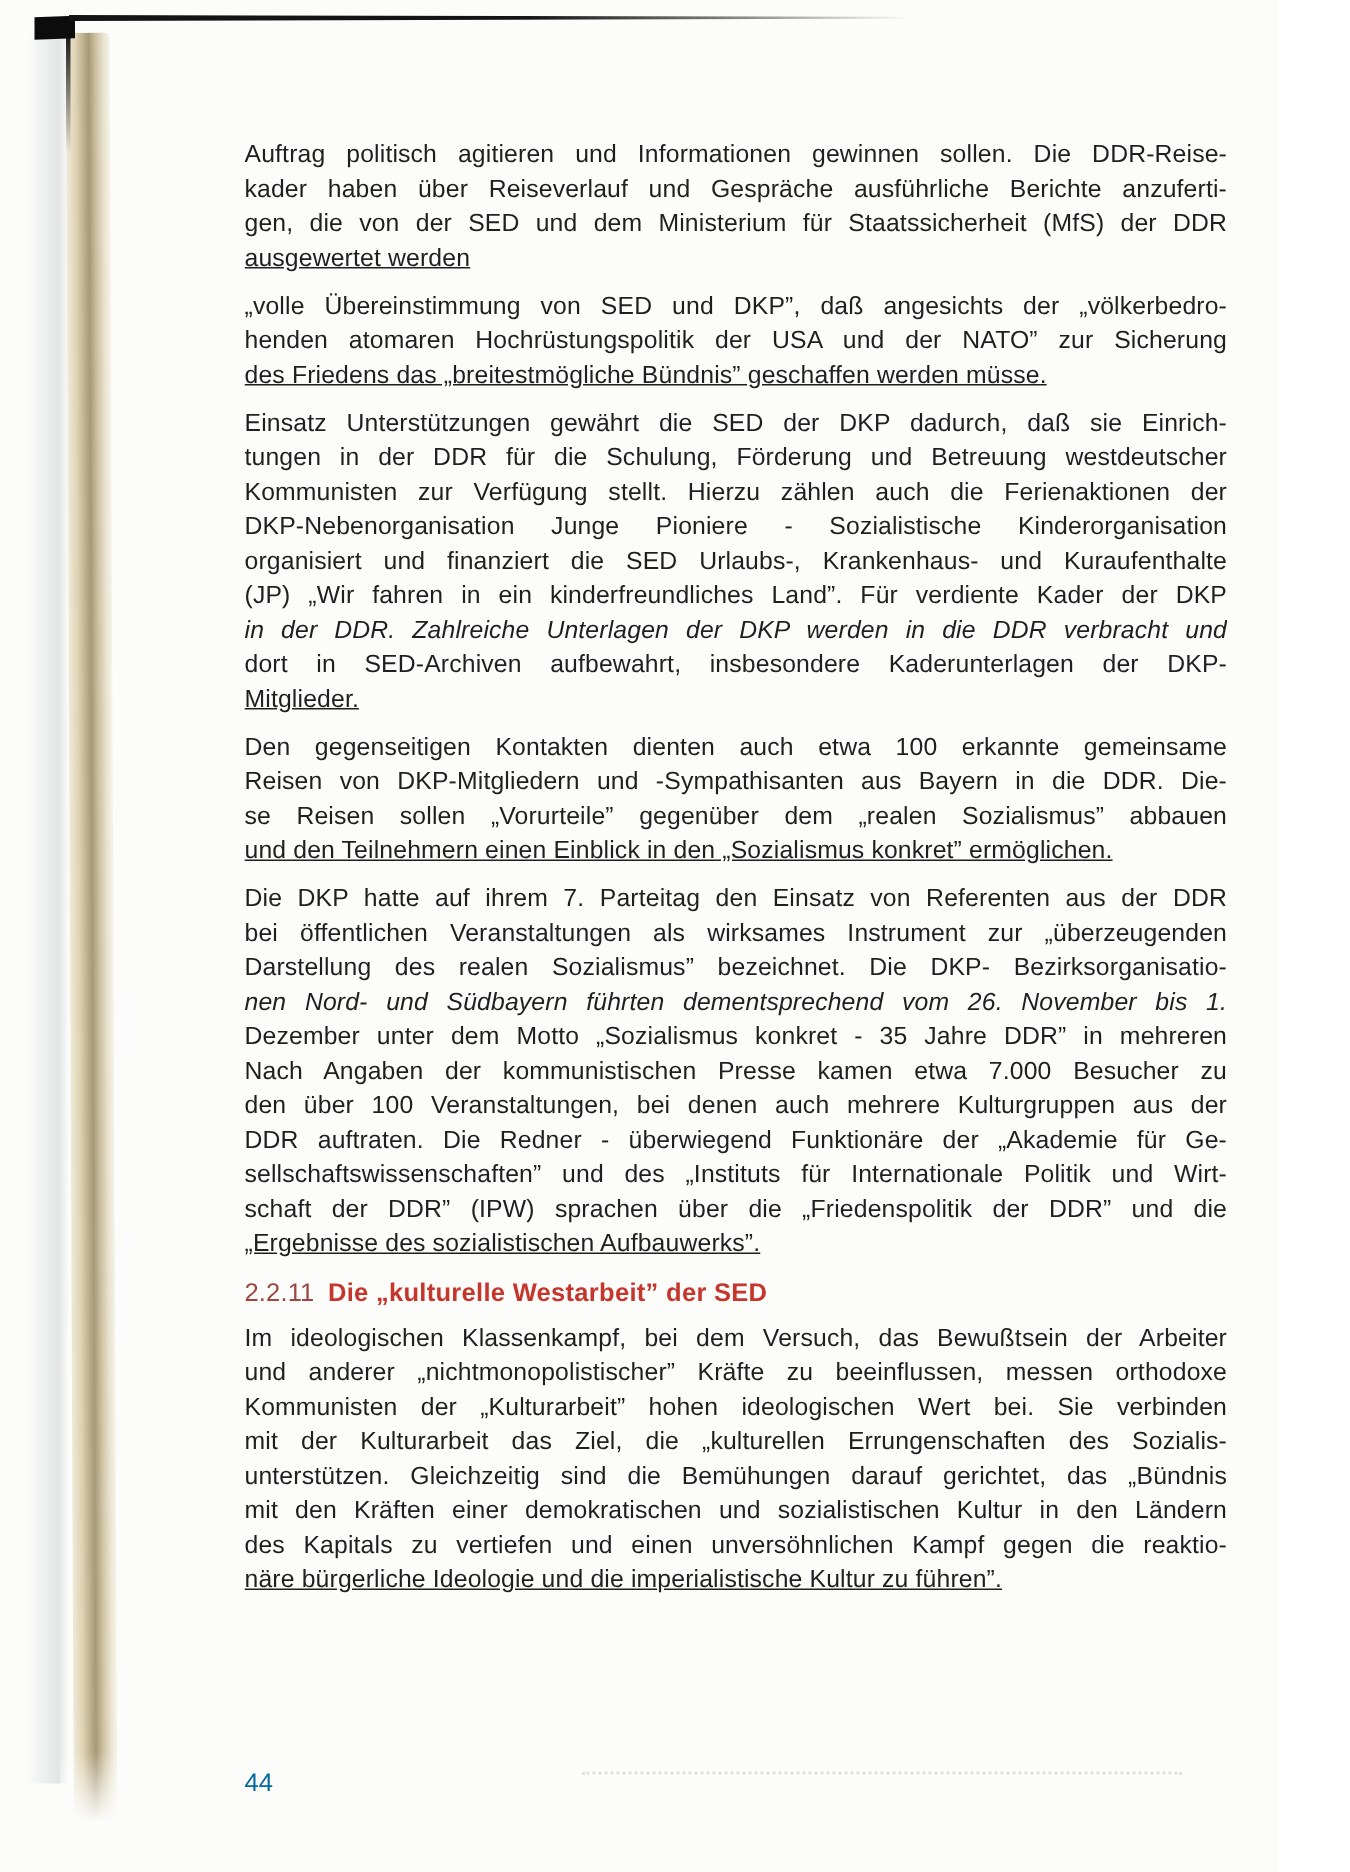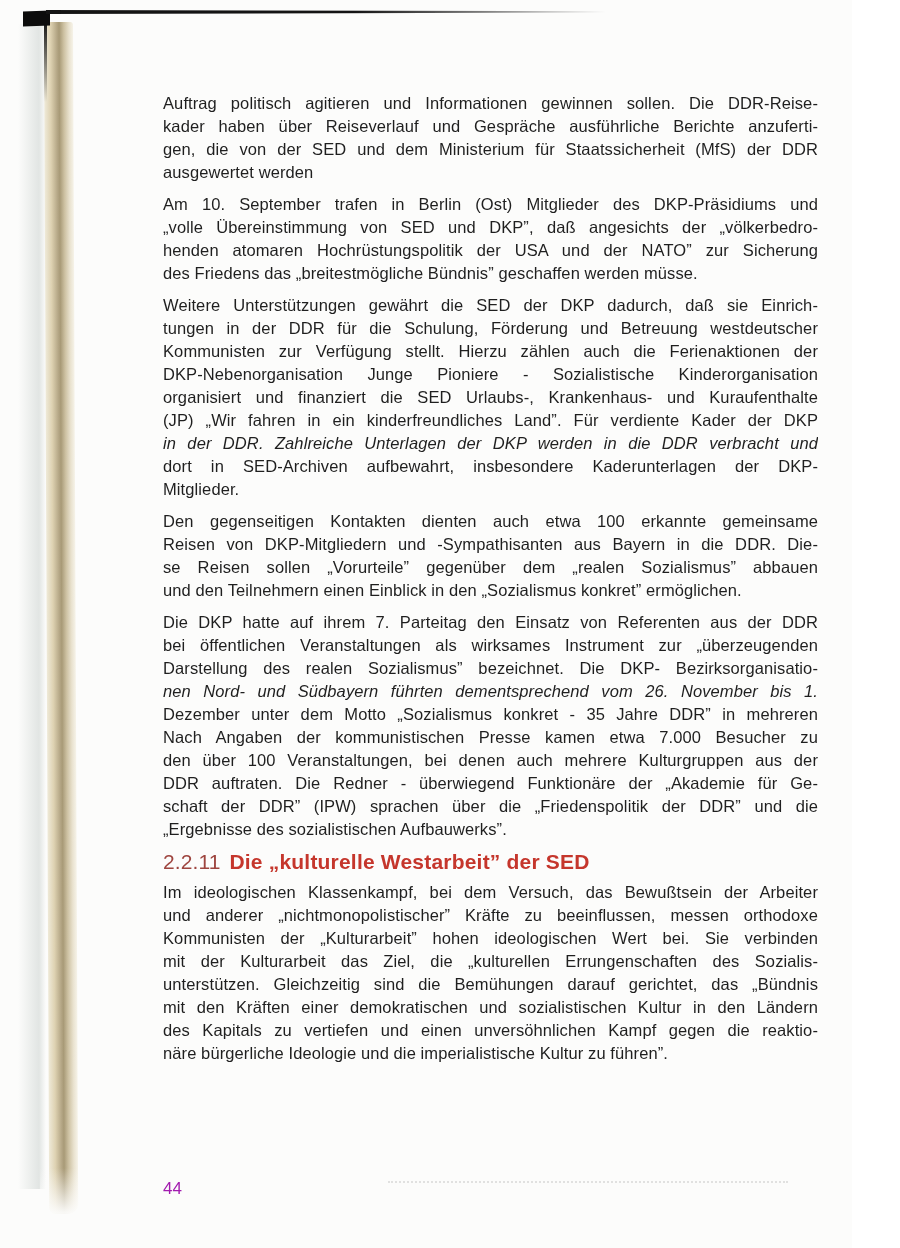--- a/index.html
+++ b/index.html
@@ -66,37 +66,37 @@
     color: var(--body-text, #1f1f1f);
     font-size: 16.5px; line-height: 23px;
     letter-spacing: 0.1px;
   }
   .paragraph { margin: 0 0 9px 0; }
   .paragraph:last-child { margin-bottom: 0; }
   .line {
     height: 23px; overflow: hidden;
     text-align: justify; text-align-last: justify;
   }
-  .line.last { text-align: left; text-align-last: left; }
+  .line.last { text-align: left; text-align-last: left; text-decoration: underline; }
   .line.skewed { font-style: italic; }
   .section-heading {
     margin: 1px 0 8px 0; padding: 0;
-    font-size: 21px; line-height: 23px; font-weight: 700;
+    font-size: 17px; line-height: 23px; font-weight: 700;
   }
   .heading-number {
     color: var(--heading-number-red, #9e453f);
     font-weight: 400; margin-right: 9px;
   }
   .heading-title {
     color: var(--heading-title-red, #c5362c);
     letter-spacing: 0.2px;
   }
   .page-number {
     position: absolute; left: 163px; top: 1179px;
-    font-size: 17px; line-height: 20px; color: #a21caf; text-align: right;
+    font-size: 17px; line-height: 20px; color: #0369a1; text-align: right;
   }
 </style>
 </head>
 <body>
 
 <div class="scan">
   <div class="artifact-left-band"></div>
   <div class="artifact-binding-strip"></div>
   <div class="artifact-strip-fade"></div>
   <div class="artifact-spine-shadow"></div>
@@ -107,27 +107,26 @@
   <div class="artifact-bottom-edge"></div>
 
   <main class="page-text">
       <div class="paragraph">
         <div class="line">Auftrag politisch agitieren und Informationen gewinnen sollen. Die DDR-Reise-</div>
         <div class="line">kader haben über Reiseverlauf und Gespräche ausführliche Berichte anzuferti-</div>
         <div class="line">gen, die von der SED und dem Ministerium für Staatssicherheit (MfS) der DDR</div>
         <div class="line last">ausgewertet werden</div>
       </div>
       <div class="paragraph">
-        <div class="line">Am 10. September trafen in Berlin (Ost) Mitglieder des DKP-Präsidiums und</div>
         <div class="line">„volle Übereinstimmung von SED und DKP”, daß angesichts der „völkerbedro-</div>
         <div class="line">henden atomaren Hochrüstungspolitik der USA und der NATO” zur Sicherung</div>
         <div class="line last">des Friedens das „breitestmögliche Bündnis” geschaffen werden müsse.</div>
       </div>
       <div class="paragraph">
-        <div class="line">Weitere Unterstützungen gewährt die SED der DKP dadurch, daß sie Einrich-</div>
+        <div class="line">Einsatz Unterstützungen gewährt die SED der DKP dadurch, daß sie Einrich-</div>
         <div class="line">tungen in der DDR für die Schulung, Förderung und Betreuung westdeutscher</div>
         <div class="line">Kommunisten zur Verfügung stellt. Hierzu zählen auch die Ferienaktionen der</div>
         <div class="line">DKP-Nebenorganisation Junge Pioniere - Sozialistische Kinderorganisation</div>
         <div class="line">organisiert und finanziert die SED Urlaubs-, Krankenhaus- und Kuraufenthalte</div>
         <div class="line">(JP) „Wir fahren in ein kinderfreundliches Land”. Für verdiente Kader der DKP</div>
         <div class="line skewed">in der DDR. Zahlreiche Unterlagen der DKP werden in die DDR verbracht und</div>
         <div class="line">dort in SED-Archiven aufbewahrt, insbesondere Kaderunterlagen der DKP-</div>
         <div class="line last">Mitglieder.</div>
       </div>
       <div class="paragraph">
@@ -138,20 +137,21 @@
       </div>
       <div class="paragraph">
         <div class="line">Die DKP hatte auf ihrem 7. Parteitag den Einsatz von Referenten aus der DDR</div>
         <div class="line">bei öffentlichen Veranstaltungen als wirksames Instrument zur „überzeugenden</div>
         <div class="line">Darstellung des realen Sozialismus” bezeichnet. Die DKP- Bezirksorganisatio-</div>
         <div class="line skewed">nen Nord- und Südbayern führten dementsprechend vom 26. November bis 1.</div>
         <div class="line">Dezember unter dem Motto „Sozialismus konkret - 35 Jahre DDR” in mehreren</div>
         <div class="line">Nach Angaben der kommunistischen Presse kamen etwa 7.000 Besucher zu</div>
         <div class="line">den über 100 Veranstaltungen, bei denen auch mehrere Kulturgruppen aus der</div>
         <div class="line">DDR auftraten. Die Redner - überwiegend Funktionäre der „Akademie für Ge-</div>
+        <div class="line">sellschaftswissenschaften” und des „Instituts für Internationale Politik und Wirt-</div>
         <div class="line">schaft der DDR” (IPW) sprachen über die „Friedenspolitik der DDR” und die</div>
         <div class="line last">„Ergebnisse des sozialistischen Aufbauwerks”.</div>
       </div>
       <h2 class="section-heading"><span class="heading-number">2.2.11</span><span class="heading-title">Die „kulturelle Westarbeit” der SED</span></h2>
       <div class="paragraph">
         <div class="line">Im ideologischen Klassenkampf, bei dem Versuch, das Bewußtsein der Arbeiter</div>
         <div class="line">und anderer „nichtmonopolistischer” Kräfte zu beeinflussen, messen orthodoxe</div>
         <div class="line">Kommunisten der „Kulturarbeit” hohen ideologischen Wert bei. Sie verbinden</div>
         <div class="line">mit der Kulturarbeit das Ziel, die „kulturellen Errungenschaften des Sozialis-</div>
         <div class="line">unterstützen. Gleichzeitig sind die Bemühungen darauf gerichtet, das „Bündnis</div>

